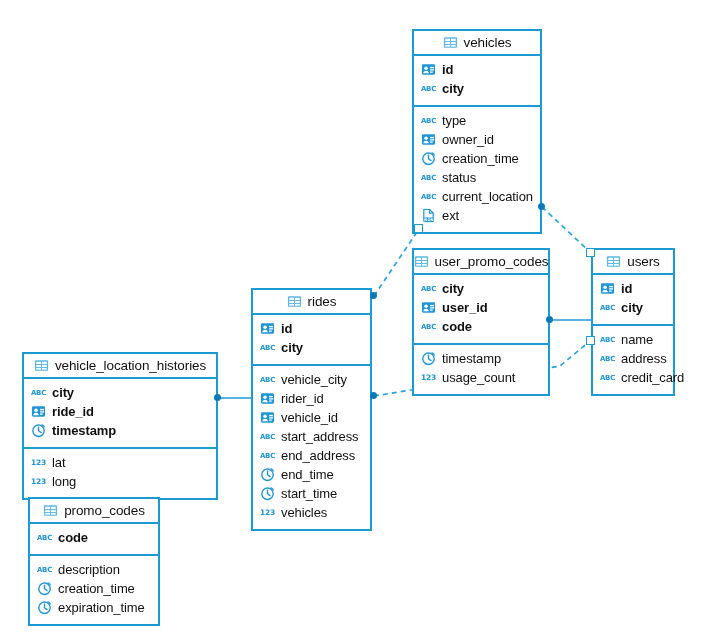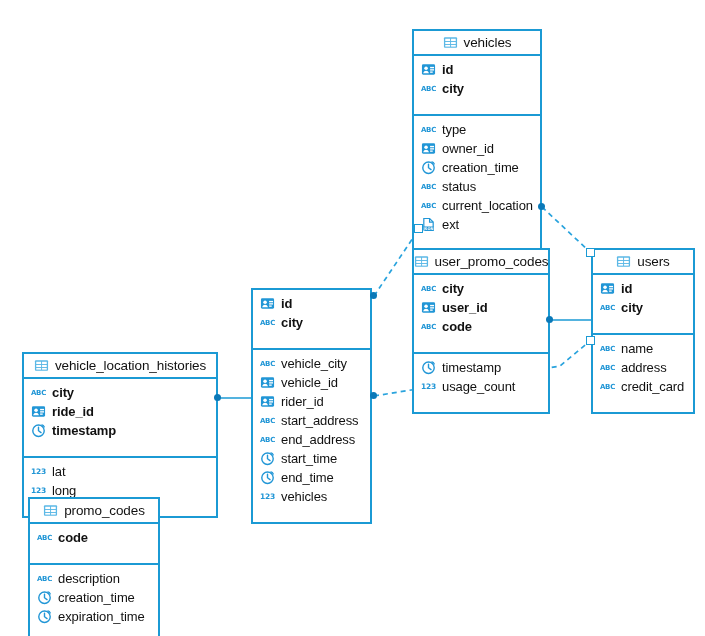--- a/index.html
+++ b/index.html
@@ -46,21 +46,21 @@
     border-bottom: 2px solid #1b9ad4;
     padding: 0 8px;
   }
   .entity-title {
     font-size: 13.5px;
     color: #111111;
     white-space: nowrap;
     letter-spacing: -0.1px;
   }
   .section {
-    padding: 4px 0 16px 0;
+    padding: 4px 0 7px 0;
   }
   .section.keys {
     border-bottom: 2px solid #1b9ad4;
   }
   .field {
     display: flex;
     align-items: center;
     gap: 6px;
     height: 19px;
     padding: 0 6px 0 7px;
@@ -291,21 +291,21 @@
           <div class="field">
             <span class="ic">
               <svg width="15" height="15" viewBox="0 0 18 14">
                 <text x="9" y="10.6" font-family="DejaVu Sans, sans-serif" font-size="9" font-weight="bold" fill="#2196d6" text-anchor="middle" letter-spacing="-0.3">123</text>
               </svg>
             </span>
             <span class="field-label">usage_count</span>
           </div>
         </div>
       </div>
-      <div class="entity" style="left: 591px; top: 248px; width: 104px;">
+      <div class="entity" style="left: 591px; top: 248px; width: 84px;">
         <div class="entity-header">
           <span class="ic">
             <svg width="15" height="15" viewBox="0 0 16 16">
               <rect x="1" y="2.5" width="14" height="11" rx="1" fill="#5bb8e6"></rect>
               <rect x="2.4" y="4" width="5.2" height="2.4" fill="#ffffff"></rect>
               <rect x="8.6" y="4" width="5" height="2.4" fill="#ffffff"></rect>
               <rect x="2.4" y="7.4" width="5.2" height="2.2" fill="#ffffff"></rect>
               <rect x="8.6" y="7.4" width="5" height="2.2" fill="#ffffff"></rect>
               <rect x="2.4" y="10.6" width="5.2" height="1.8" fill="#ffffff"></rect>
               <rect x="8.6" y="10.6" width="5" height="1.8" fill="#ffffff"></rect>
@@ -357,20 +357,34 @@
             <span class="ic">
               <svg width="15" height="15" viewBox="0 0 18 14">
                 <text x="9" y="10.6" font-family="DejaVu Sans, sans-serif" font-size="8.4" font-weight="bold" fill="#2196d6" text-anchor="middle" letter-spacing="-0.3">ABC</text>
               </svg>
             </span>
             <span class="field-label">credit_card</span>
           </div>
         </div>
       </div>
       <div class="entity" style="left: 251px; top: 288px; width: 121px;">
+        <div class="entity-header">
+          <span class="ic">
+            <svg width="15" height="15" viewBox="0 0 16 16">
+              <rect x="1" y="2.5" width="14" height="11" rx="1" fill="#5bb8e6"></rect>
+              <rect x="2.4" y="4" width="5.2" height="2.4" fill="#ffffff"></rect>
+              <rect x="8.6" y="4" width="5" height="2.4" fill="#ffffff"></rect>
+              <rect x="2.4" y="7.4" width="5.2" height="2.2" fill="#ffffff"></rect>
+              <rect x="8.6" y="7.4" width="5" height="2.2" fill="#ffffff"></rect>
+              <rect x="2.4" y="10.6" width="5.2" height="1.8" fill="#ffffff"></rect>
+              <rect x="8.6" y="10.6" width="5" height="1.8" fill="#ffffff"></rect>
+            </svg>
+          </span>
+          <span class="entity-title">rides</span>
+        </div>
         <div class="section keys">
           <div class="field">
             <span class="ic">
               <svg width="15" height="15" viewBox="0 0 16 16">
                 <rect x="1" y="2.5" width="14" height="11" rx="1.4" fill="#2196d6"></rect>
                 <circle cx="5.4" cy="6.6" r="1.9" fill="#ffffff"></circle>
                 <path d="M2.3 12.1c0.5-2 1.7-2.8 3.1-2.8s2.6 0.8 3.1 2.8z" fill="#ffffff"></path>
                 <rect x="9.7" y="5.2" width="4.2" height="1.5" fill="#ffffff"></rect>
                 <rect x="9.7" y="7.7" width="4.2" height="1.4" fill="#ffffff"></rect>
                 <rect x="9.7" y="10.1" width="2.8" height="1.4" fill="#ffffff"></rect>
@@ -400,34 +414,34 @@
             <span class="ic">
               <svg width="15" height="15" viewBox="0 0 16 16">
                 <rect x="1" y="2.5" width="14" height="11" rx="1.4" fill="#2196d6"></rect>
                 <circle cx="5.4" cy="6.6" r="1.9" fill="#ffffff"></circle>
                 <path d="M2.3 12.1c0.5-2 1.7-2.8 3.1-2.8s2.6 0.8 3.1 2.8z" fill="#ffffff"></path>
                 <rect x="9.7" y="5.2" width="4.2" height="1.5" fill="#ffffff"></rect>
                 <rect x="9.7" y="7.7" width="4.2" height="1.4" fill="#ffffff"></rect>
                 <rect x="9.7" y="10.1" width="2.8" height="1.4" fill="#ffffff"></rect>
               </svg>
             </span>
+            <span class="field-label">rider_id</span>
+          </div>
+          <div class="field">
+            <span class="ic">
+              <svg width="15" height="15" viewBox="0 0 16 16">
+                <rect x="1" y="2.5" width="14" height="11" rx="1.4" fill="#2196d6"></rect>
+                <circle cx="5.4" cy="6.6" r="1.9" fill="#ffffff"></circle>
+                <path d="M2.3 12.1c0.5-2 1.7-2.8 3.1-2.8s2.6 0.8 3.1 2.8z" fill="#ffffff"></path>
+                <rect x="9.7" y="5.2" width="4.2" height="1.5" fill="#ffffff"></rect>
+                <rect x="9.7" y="7.7" width="4.2" height="1.4" fill="#ffffff"></rect>
+                <rect x="9.7" y="10.1" width="2.8" height="1.4" fill="#ffffff"></rect>
+              </svg>
+            </span>
             <span class="field-label">vehicle_id</span>
-          </div>
-          <div class="field">
-            <span class="ic">
-              <svg width="15" height="15" viewBox="0 0 16 16">
-                <rect x="1" y="2.5" width="14" height="11" rx="1.4" fill="#2196d6"></rect>
-                <circle cx="5.4" cy="6.6" r="1.9" fill="#ffffff"></circle>
-                <path d="M2.3 12.1c0.5-2 1.7-2.8 3.1-2.8s2.6 0.8 3.1 2.8z" fill="#ffffff"></path>
-                <rect x="9.7" y="5.2" width="4.2" height="1.5" fill="#ffffff"></rect>
-                <rect x="9.7" y="7.7" width="4.2" height="1.4" fill="#ffffff"></rect>
-                <rect x="9.7" y="10.1" width="2.8" height="1.4" fill="#ffffff"></rect>
-              </svg>
-            </span>
-            <span class="field-label">rider_id</span>
           </div>
           <div class="field">
             <span class="ic">
               <svg width="15" height="15" viewBox="0 0 18 14">
                 <text x="9" y="10.6" font-family="DejaVu Sans, sans-serif" font-size="8.4" font-weight="bold" fill="#2196d6" text-anchor="middle" letter-spacing="-0.3">ABC</text>
               </svg>
             </span>
             <span class="field-label">start_address</span>
           </div>
           <div class="field">
@@ -439,31 +453,31 @@
             <span class="field-label">end_address</span>
           </div>
           <div class="field">
             <span class="ic">
               <svg width="15" height="15" viewBox="0 0 16 16">
                 <circle cx="8" cy="8.3" r="6.1" fill="#ffffff" stroke="#2196d6" stroke-width="1.5"></circle>
                 <path d="M8 4.6V8.3l2.7 1.9" fill="none" stroke="#2196d6" stroke-width="1.5" stroke-linecap="round" stroke-linejoin="round"></path>
                 <path d="M11.6 2.0a4 4 0 0 1 2.6 2.2" fill="none" stroke="#2196d6" stroke-width="1.3" stroke-linecap="round"></path>
               </svg>
             </span>
-            <span class="field-label">start_time</span>
+            <span class="field-label">end_time</span>
           </div>
           <div class="field">
             <span class="ic">
               <svg width="15" height="15" viewBox="0 0 16 16">
                 <circle cx="8" cy="8.3" r="6.1" fill="#ffffff" stroke="#2196d6" stroke-width="1.5"></circle>
                 <path d="M8 4.6V8.3l2.7 1.9" fill="none" stroke="#2196d6" stroke-width="1.5" stroke-linecap="round" stroke-linejoin="round"></path>
                 <path d="M11.6 2.0a4 4 0 0 1 2.6 2.2" fill="none" stroke="#2196d6" stroke-width="1.3" stroke-linecap="round"></path>
               </svg>
             </span>
-            <span class="field-label">end_time</span>
+            <span class="field-label">start_time</span>
           </div>
           <div class="field">
             <span class="ic">
               <svg width="15" height="15" viewBox="0 0 18 14">
                 <text x="9" y="10.6" font-family="DejaVu Sans, sans-serif" font-size="9" font-weight="bold" fill="#2196d6" text-anchor="middle" letter-spacing="-0.3">123</text>
               </svg>
             </span>
             <span class="field-label">vehicles</span>
           </div>
         </div>

